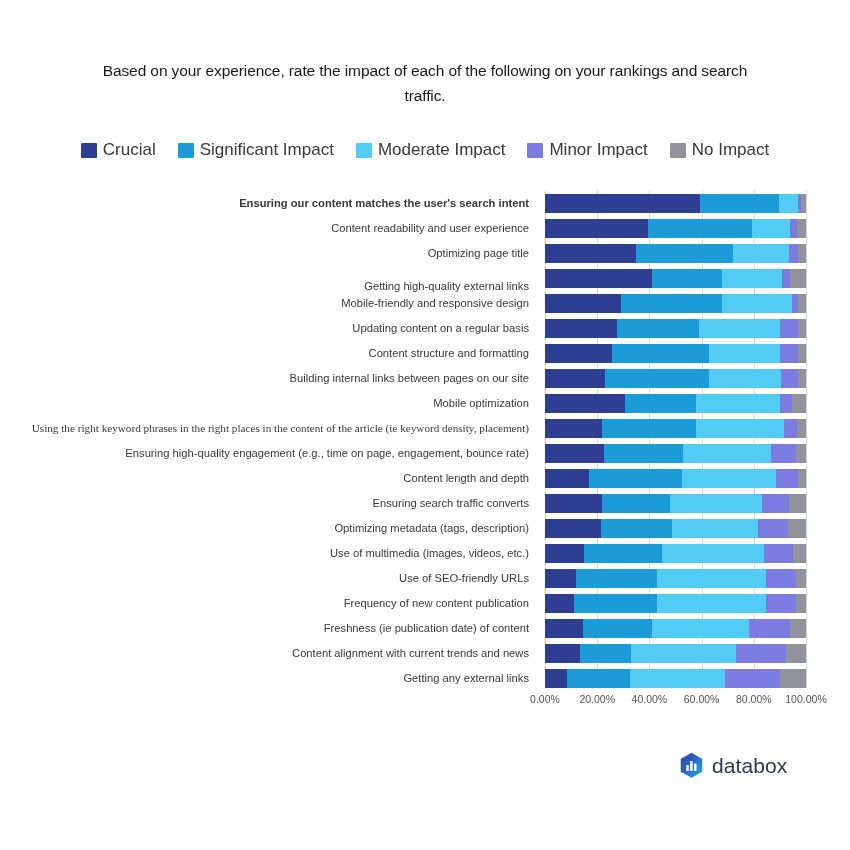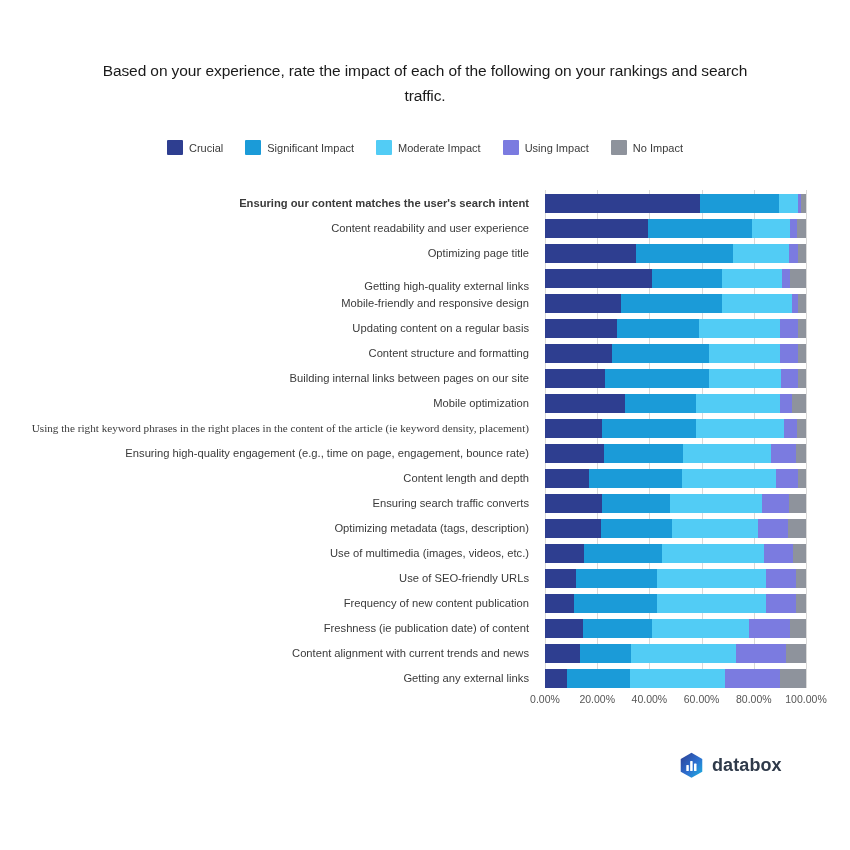--- a/index.html
+++ b/index.html
@@ -28,21 +28,21 @@
   .legend{
     position:absolute;
     left:0;top:140px;width:850px;
     display:flex;
     justify-content:center;
     align-items:center;
     gap:22px;
   }
   .legend-item{display:flex;align-items:center;gap:6px;}
   .legend-swatch{width:16px;height:15px;display:block;border-radius:1px;}
-  .legend-label{font-size:11px;color:#3a3a3a;white-space:nowrap;}
+  .legend-label{font-size:17px;color:#3a3a3a;white-space:nowrap;}
 
   
   .plot{
     position:absolute;
     left:545px;top:190px;
     width:261px;height:498px;
   }
   .gridlines{position:absolute;inset:0;z-index:0;}
   .gridline{
     position:absolute;top:0;bottom:0;width:1px;
@@ -87,21 +87,21 @@
   }
 
   
   .logo{
     position:absolute;
     left:679px;top:752px;
     display:flex;align-items:center;gap:8px;
   }
   .logo-mark{width:25px;height:27px;display:block;}
   .logo-text{
-    font-size:18px;font-weight:bold;color:#2f3a4a;letter-spacing:0.1px;
+    font-size:21px;font-weight:normal;color:#2f3a4a;letter-spacing:0.1px;
   }
 </style>
 </head>
 <body>
 
 <div id="chart-root">
 
   <div class="chart-title">Based on your experience, rate the impact of each of the following on your rankings and search traffic.</div>
 
   <div class="legend" id="legend">
@@ -112,21 +112,21 @@
       <div class="legend-item">
         <span class="legend-swatch" style="background: rgb(27, 155, 216);"></span>
         <span class="legend-label">Significant Impact</span>
       </div>
       <div class="legend-item">
         <span class="legend-swatch" style="background: rgb(82, 204, 245);"></span>
         <span class="legend-label">Moderate Impact</span>
       </div>
       <div class="legend-item">
         <span class="legend-swatch" style="background: rgb(123, 123, 224);"></span>
-        <span class="legend-label">Using Impact</span>
+        <span class="legend-label">Minor Impact</span>
       </div>
       <div class="legend-item">
         <span class="legend-swatch" style="background: rgb(142, 147, 156);"></span>
         <span class="legend-label">No Impact</span>
       </div>
     </div>
 
   <div class="cat-labels" id="cat-labels">
       <div class="cat-label" style="top: 4px; font-weight: bold;">Ensuring our content matches the user's search intent</div>
       <div class="cat-label" style="top: 29px;">Content readability and user experience</div>

